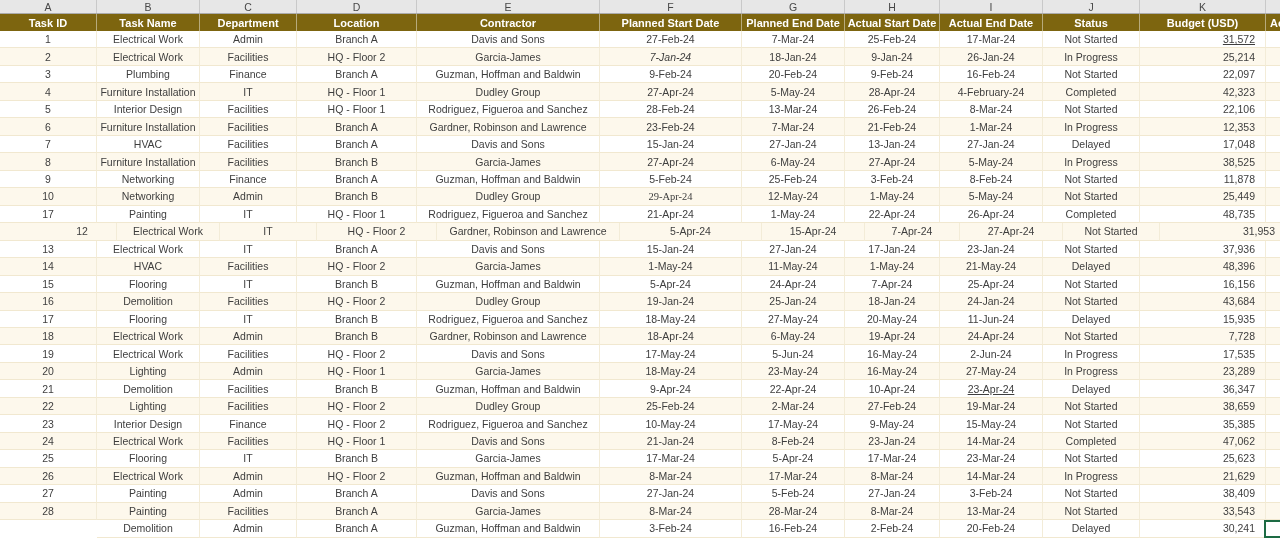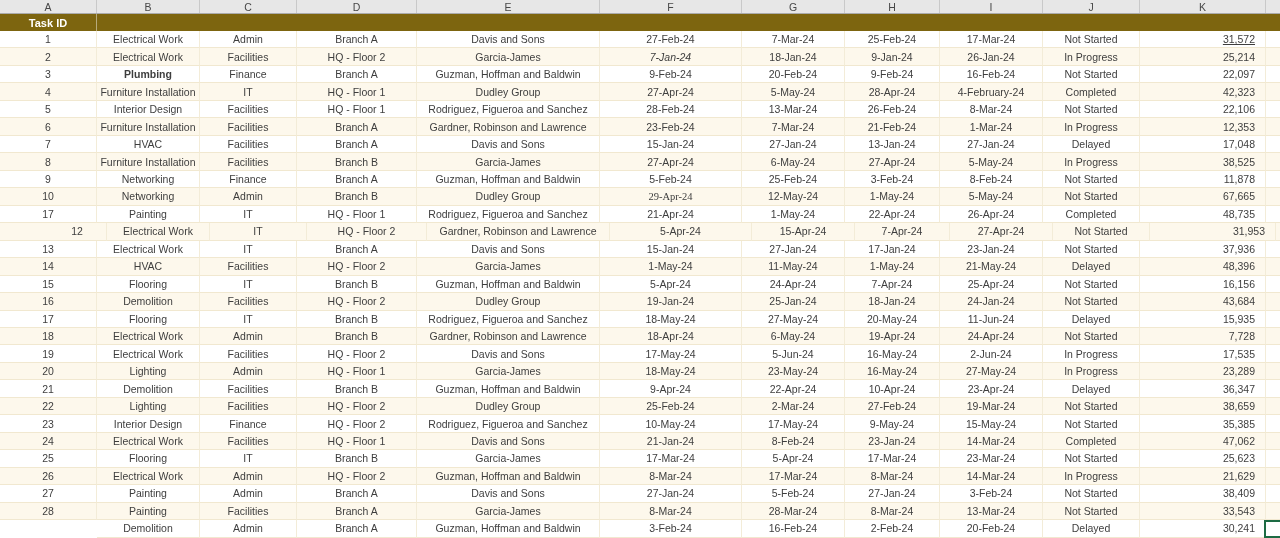--- a/index.html
+++ b/index.html
@@ -6,21 +6,21 @@
   html,body { width:1280px; height:538px; overflow:hidden; }
   body { font-family:"Liberation Sans", sans-serif; background:#ffffff; }
   #sheet { position:relative; width:1280px; height:538px; overflow:hidden; background:#ffffff; }
 
   .letters-row { display:flex; height:14px; background:#e7e7e7; border-bottom:1px solid #ababab; }
   .letter-cell { display:flex; align-items:center; justify-content:center;
                  font-size:10.5px; color:#474747; border-right:1px solid #c9c9c9;
                  height:100%; flex-shrink:0; }
   .letter-cell.partial { flex:1 1 auto; border-right:none; }
 
-  .header-row { display:flex; height:17px;flex-direction:column; }
+  .header-row { display:flex; height:17px; }
   .header-cell { display:flex; align-items:center; justify-content:center;
                  font-size:11px; font-weight:bold; color:#ffffff;
                  border-right:1px solid rgba(255,255,255,0.45);
                  height:100%; flex-shrink:0; white-space:nowrap; overflow:hidden; }
   .header-cell.partial { flex:1 1 auto; justify-content:flex-start; padding-left:4px; border-right:none; }
 
   .grid-body { position:relative; }
   .data-row { display:flex; height:17.48px; background:#ffffff; }
   .data-row.alt { background:#fdf8ec; }
   .data-cell { display:flex; align-items:center; justify-content:center;
@@ -89,21 +89,21 @@
         <div class="data-cell" style="width: 142px; font-style: italic;">7-Jan-24</div>
         <div class="data-cell" style="width: 103px;">18-Jan-24</div>
         <div class="data-cell" style="width: 95px;">9-Jan-24</div>
         <div class="data-cell" style="width: 103px;">26-Jan-24</div>
         <div class="data-cell" style="width: 97px;">In Progress</div>
         <div class="data-cell num-right" style="width: 126px;">25,214</div>
         <div class="data-cell partial"></div>
       </div>
       <div class="data-row">
         <div class="data-cell" style="width: 97px;">3</div>
-        <div class="data-cell" style="width: 103px; font-weight: bold;">Plumbing</div>
+        <div class="data-cell" style="width: 103px;">Plumbing</div>
         <div class="data-cell" style="width: 97px;">Finance</div>
         <div class="data-cell" style="width: 120px;">Branch A</div>
         <div class="data-cell" style="width: 183px;">Guzman, Hoffman and Baldwin</div>
         <div class="data-cell" style="width: 142px;">9-Feb-24</div>
         <div class="data-cell" style="width: 103px;">20-Feb-24</div>
         <div class="data-cell" style="width: 95px;">9-Feb-24</div>
         <div class="data-cell" style="width: 103px;">16-Feb-24</div>
         <div class="data-cell" style="width: 97px;">Not Started</div>
         <div class="data-cell num-right" style="width: 126px;">22,097</div>
         <div class="data-cell partial"></div>
@@ -196,39 +196,39 @@
         <div class="data-cell" style="width: 97px;">10</div>
         <div class="data-cell" style="width: 103px;">Networking</div>
         <div class="data-cell" style="width: 97px;">Admin</div>
         <div class="data-cell" style="width: 120px;">Branch B</div>
         <div class="data-cell" style="width: 183px;">Dudley Group</div>
         <div class="data-cell" style="width: 142px; font-family: Liberation Serif, serif;">29-Apr-24</div>
         <div class="data-cell" style="width: 103px;">12-May-24</div>
         <div class="data-cell" style="width: 95px;">1-May-24</div>
         <div class="data-cell" style="width: 103px;">5-May-24</div>
         <div class="data-cell" style="width: 97px;">Not Started</div>
-        <div class="data-cell num-right" style="width: 126px;">67,665</div>
+        <div class="data-cell num-right" style="width: 126px;">25,449</div>
         <div class="data-cell partial"></div>
       </div>
       <div class="data-row">
         <div class="data-cell" style="width: 97px;">17</div>
         <div class="data-cell" style="width: 103px;">Painting</div>
         <div class="data-cell" style="width: 97px;">IT</div>
         <div class="data-cell" style="width: 120px;">HQ - Floor 1</div>
         <div class="data-cell" style="width: 183px;">Rodriguez, Figueroa and Sanchez</div>
         <div class="data-cell" style="width: 142px;">21-Apr-24</div>
         <div class="data-cell" style="width: 103px;">1-May-24</div>
         <div class="data-cell" style="width: 95px;">22-Apr-24</div>
         <div class="data-cell" style="width: 103px;">26-Apr-24</div>
         <div class="data-cell" style="width: 97px;">Completed</div>
         <div class="data-cell num-right" style="width: 126px;">48,735</div>
         <div class="data-cell partial"></div>
       </div>
       <div class="data-row alt">
-        <div class="data-cell" style="width: 107px; padding-left: 48px;">12</div>
+        <div class="data-cell" style="width: 117px; padding-left: 48px;">12</div>
         <div class="data-cell" style="width: 103px;">Electrical Work</div>
         <div class="data-cell" style="width: 97px;">IT</div>
         <div class="data-cell" style="width: 120px;">HQ - Floor 2</div>
         <div class="data-cell" style="width: 183px;">Gardner, Robinson and Lawrence</div>
         <div class="data-cell" style="width: 142px;">5-Apr-24</div>
         <div class="data-cell" style="width: 103px;">15-Apr-24</div>
         <div class="data-cell" style="width: 95px;">7-Apr-24</div>
         <div class="data-cell" style="width: 103px;">27-Apr-24</div>
         <div class="data-cell" style="width: 97px;">Not Started</div>
         <div class="data-cell num-right" style="width: 126px;">31,953</div>
@@ -348,21 +348,21 @@
       </div>
       <div class="data-row">
         <div class="data-cell" style="width: 97px;">21</div>
         <div class="data-cell" style="width: 103px;">Demolition</div>
         <div class="data-cell" style="width: 97px;">Facilities</div>
         <div class="data-cell" style="width: 120px;">Branch B</div>
         <div class="data-cell" style="width: 183px;">Guzman, Hoffman and Baldwin</div>
         <div class="data-cell" style="width: 142px;">9-Apr-24</div>
         <div class="data-cell" style="width: 103px;">22-Apr-24</div>
         <div class="data-cell" style="width: 95px;">10-Apr-24</div>
-        <div class="data-cell" style="width: 103px;">23-Apr-24</div>
+        <div class="data-cell" style="width: 103px; text-decoration: underline;">23-Apr-24</div>
         <div class="data-cell" style="width: 97px;">Delayed</div>
         <div class="data-cell num-right" style="width: 126px;">36,347</div>
         <div class="data-cell partial"></div>
       </div>
       <div class="data-row alt">
         <div class="data-cell" style="width: 97px;">22</div>
         <div class="data-cell" style="width: 103px;">Lighting</div>
         <div class="data-cell" style="width: 97px;">Facilities</div>
         <div class="data-cell" style="width: 120px;">HQ - Floor 2</div>
         <div class="data-cell" style="width: 183px;">Dudley Group</div>

